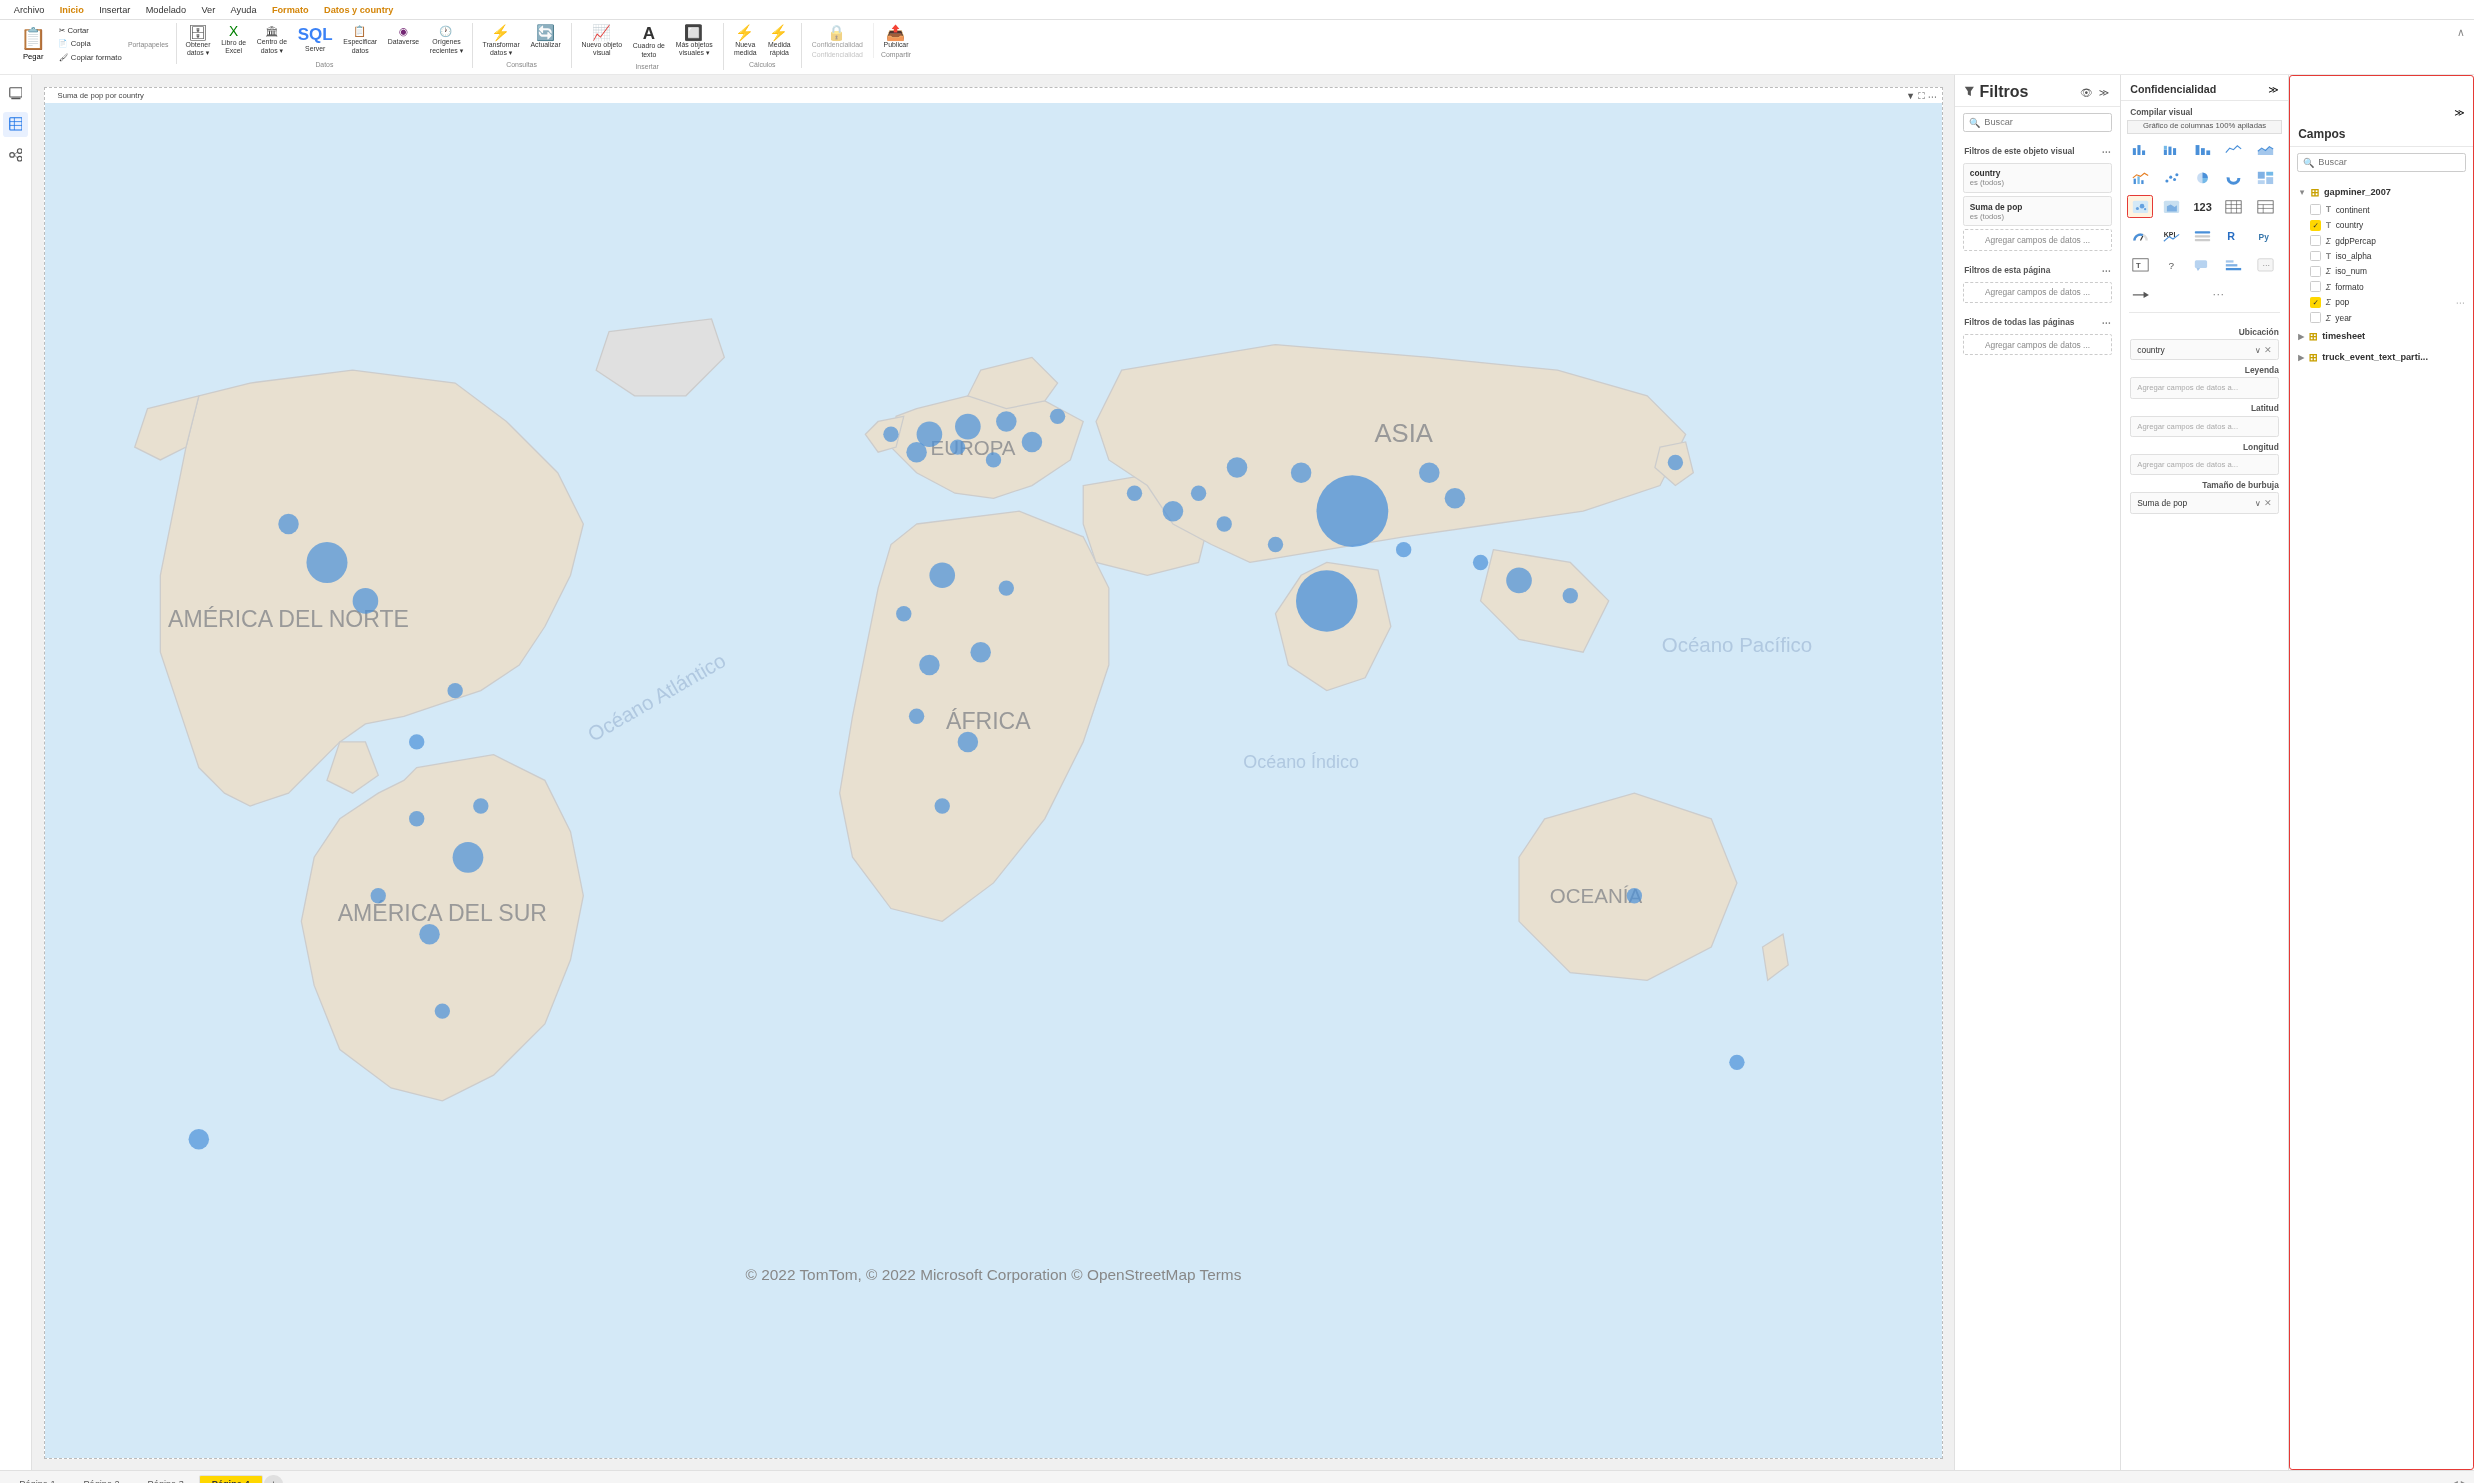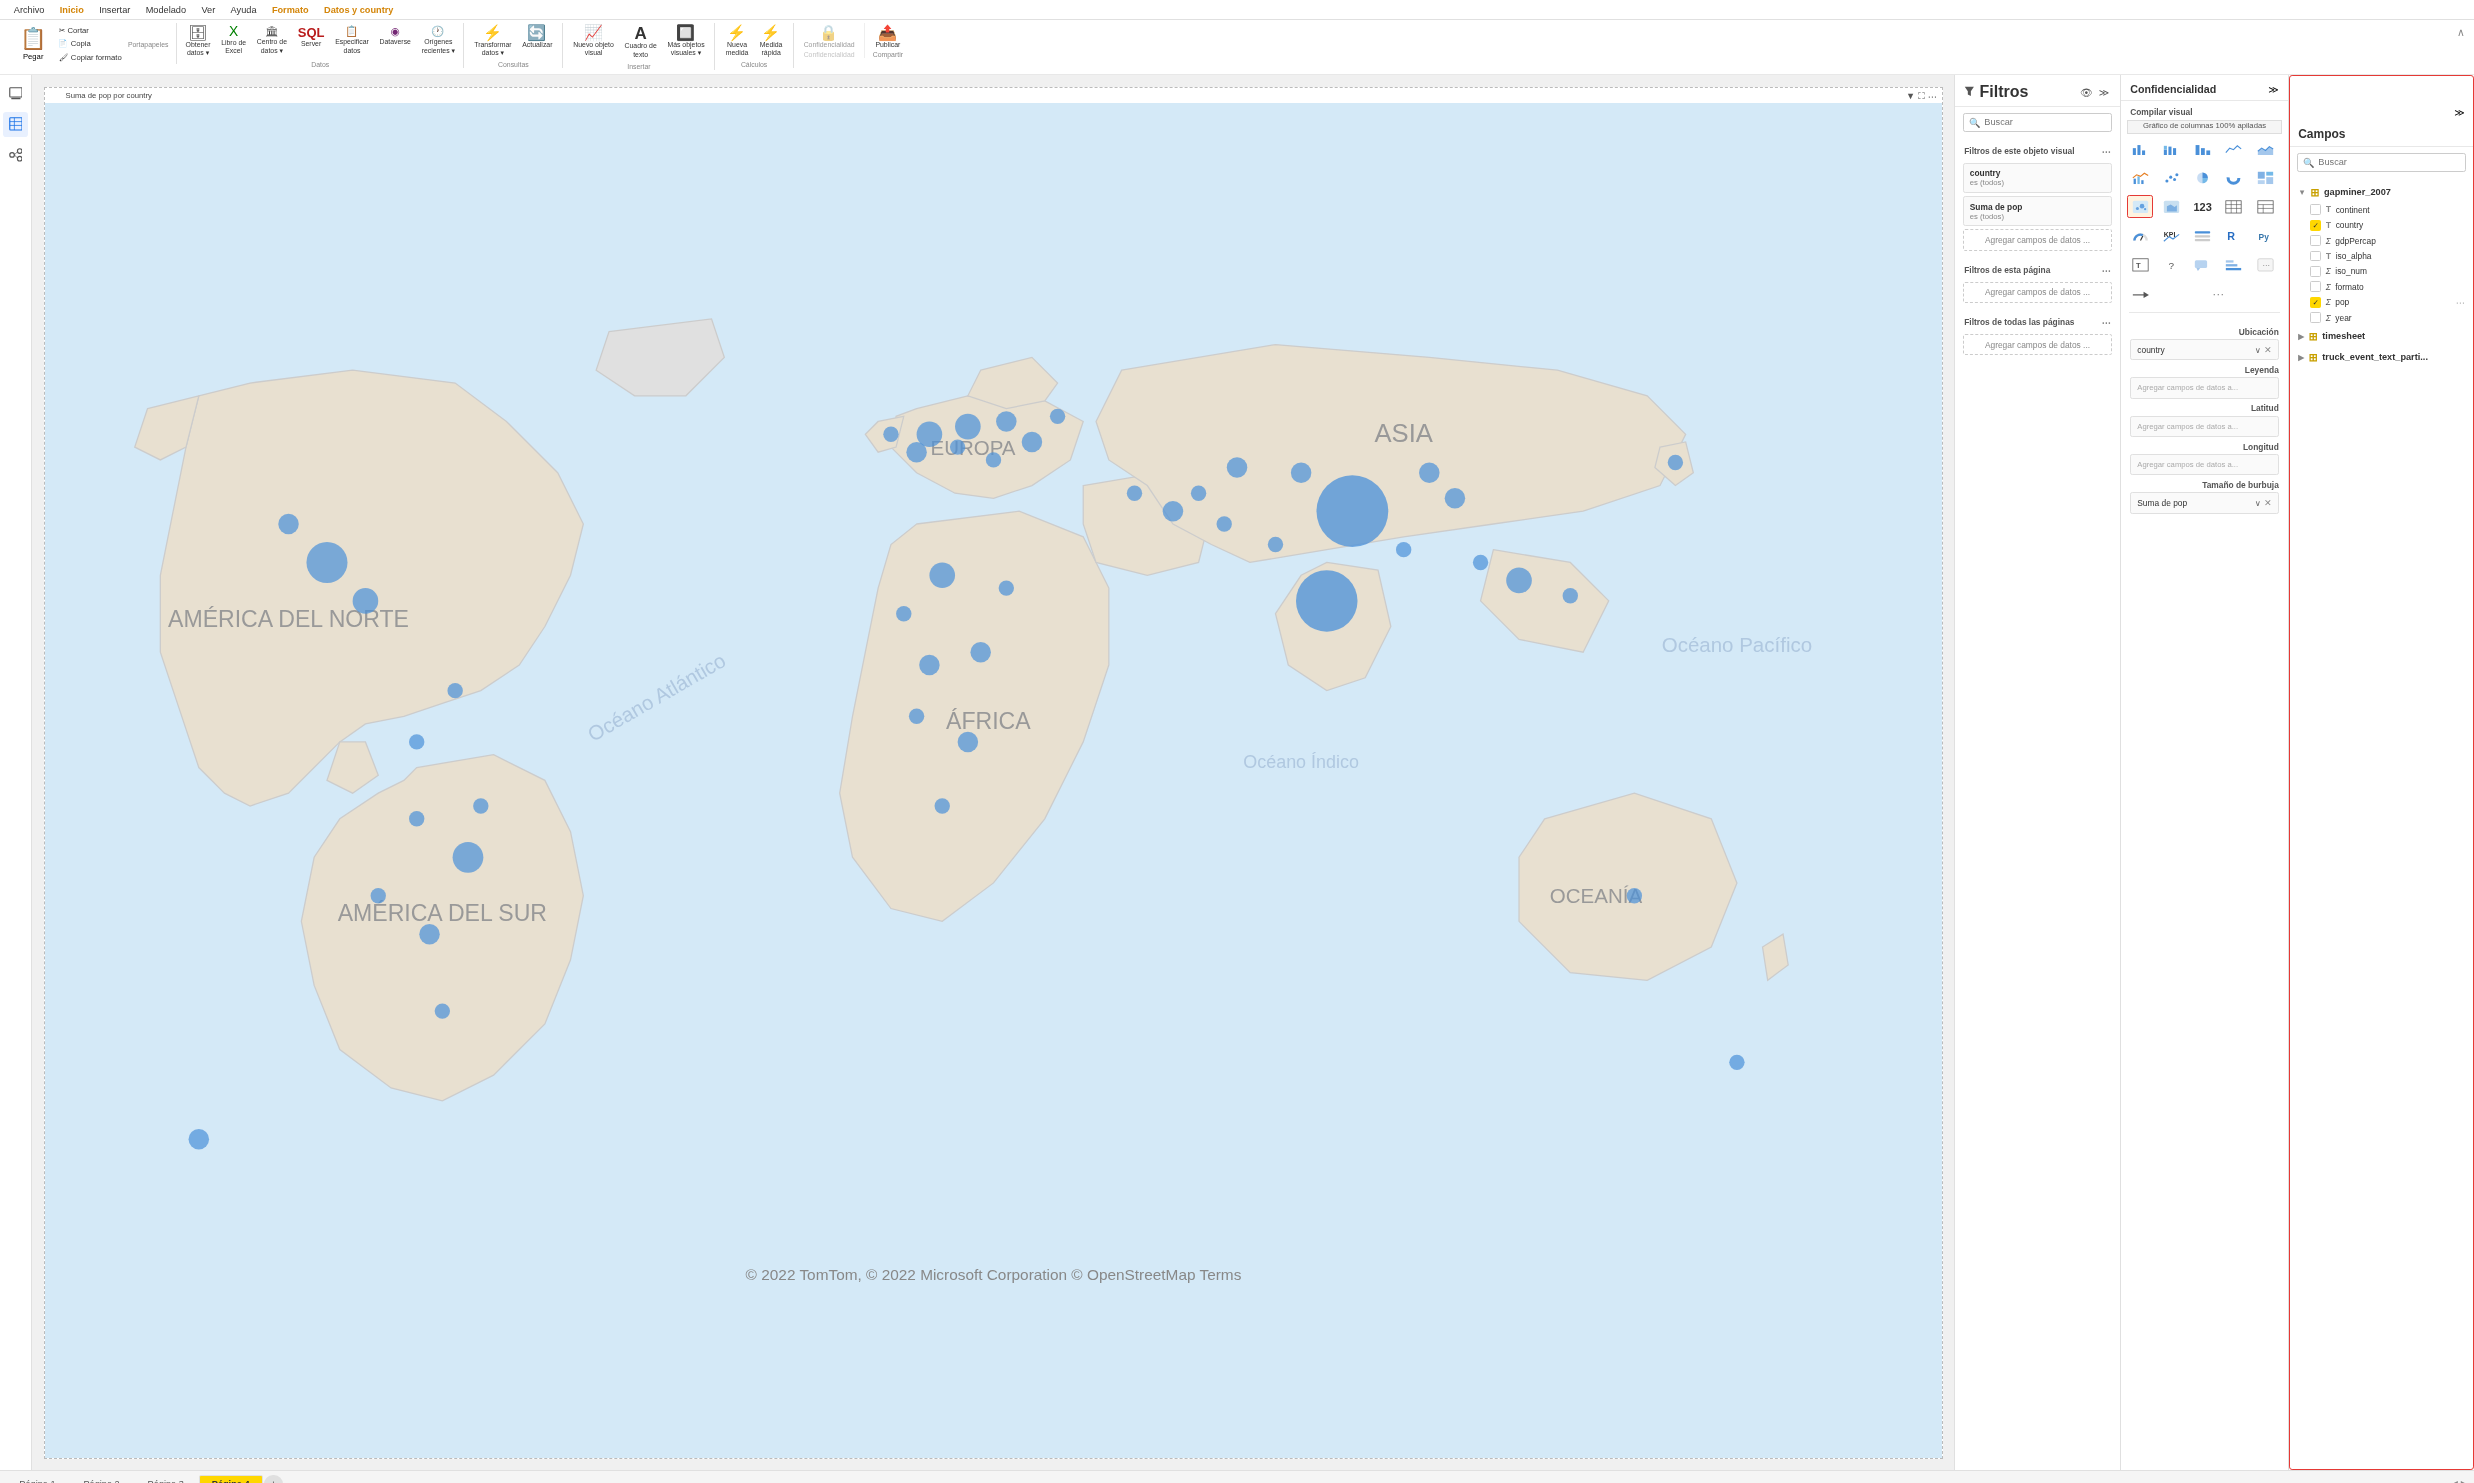--- a/index.html
+++ b/index.html
@@ -128,21 +128,21 @@
       top: 11.5px;
       left: 11.5px;
       right: 11.5px;
       bottom: 11.5px;
       background: #fff;
       border: 0.8px dashed #bbb;
     }
     .map-title {
       position: absolute;
       top: 3.1px;
-      left: 21px;
+      left: 13px;
       font-size: 7.7px;
       color: #444;
     }
     .map-container {
       position: absolute;
       top: 15.3px;
       left: 0;
       right: 0;
       bottom: 0;
       background: #d4e9f7;
@@ -493,21 +493,21 @@
       </div>
       <div class="ribbon-btn">
         <span class="icon" style="color:green;font-size:13.8px;">X</span>
         <span style="font-size:6.9px;line-height:1.2;">Libro de<br>Excel</span>
       </div>
       <div class="ribbon-btn">
         <span class="icon-small">🏛</span>
         <span style="font-size:6.9px;line-height:1.2;">Centro de<br>datos ▾</span>
       </div>
       <div class="ribbon-btn">
-        <span class="icon-small" style="color:#b91c1c;font-size:13px;font-weight:bold;">SQL</span>
+        <span class="icon-small" style="color:#3b82f6;font-size:17px;font-weight:bold;">SQL</span>
         <span style="font-size:6.9px;">Server</span>
       </div>
       <div class="ribbon-btn">
         <span class="icon-small">📋</span>
         <span style="font-size:6.9px;line-height:1.2;">Especificar<br>datos</span>
       </div>
       <div class="ribbon-btn">
         <span class="icon-small" style="color:#742774;">◉</span>
         <span style="font-size:6.9px;">Dataverse</span>
       </div>

